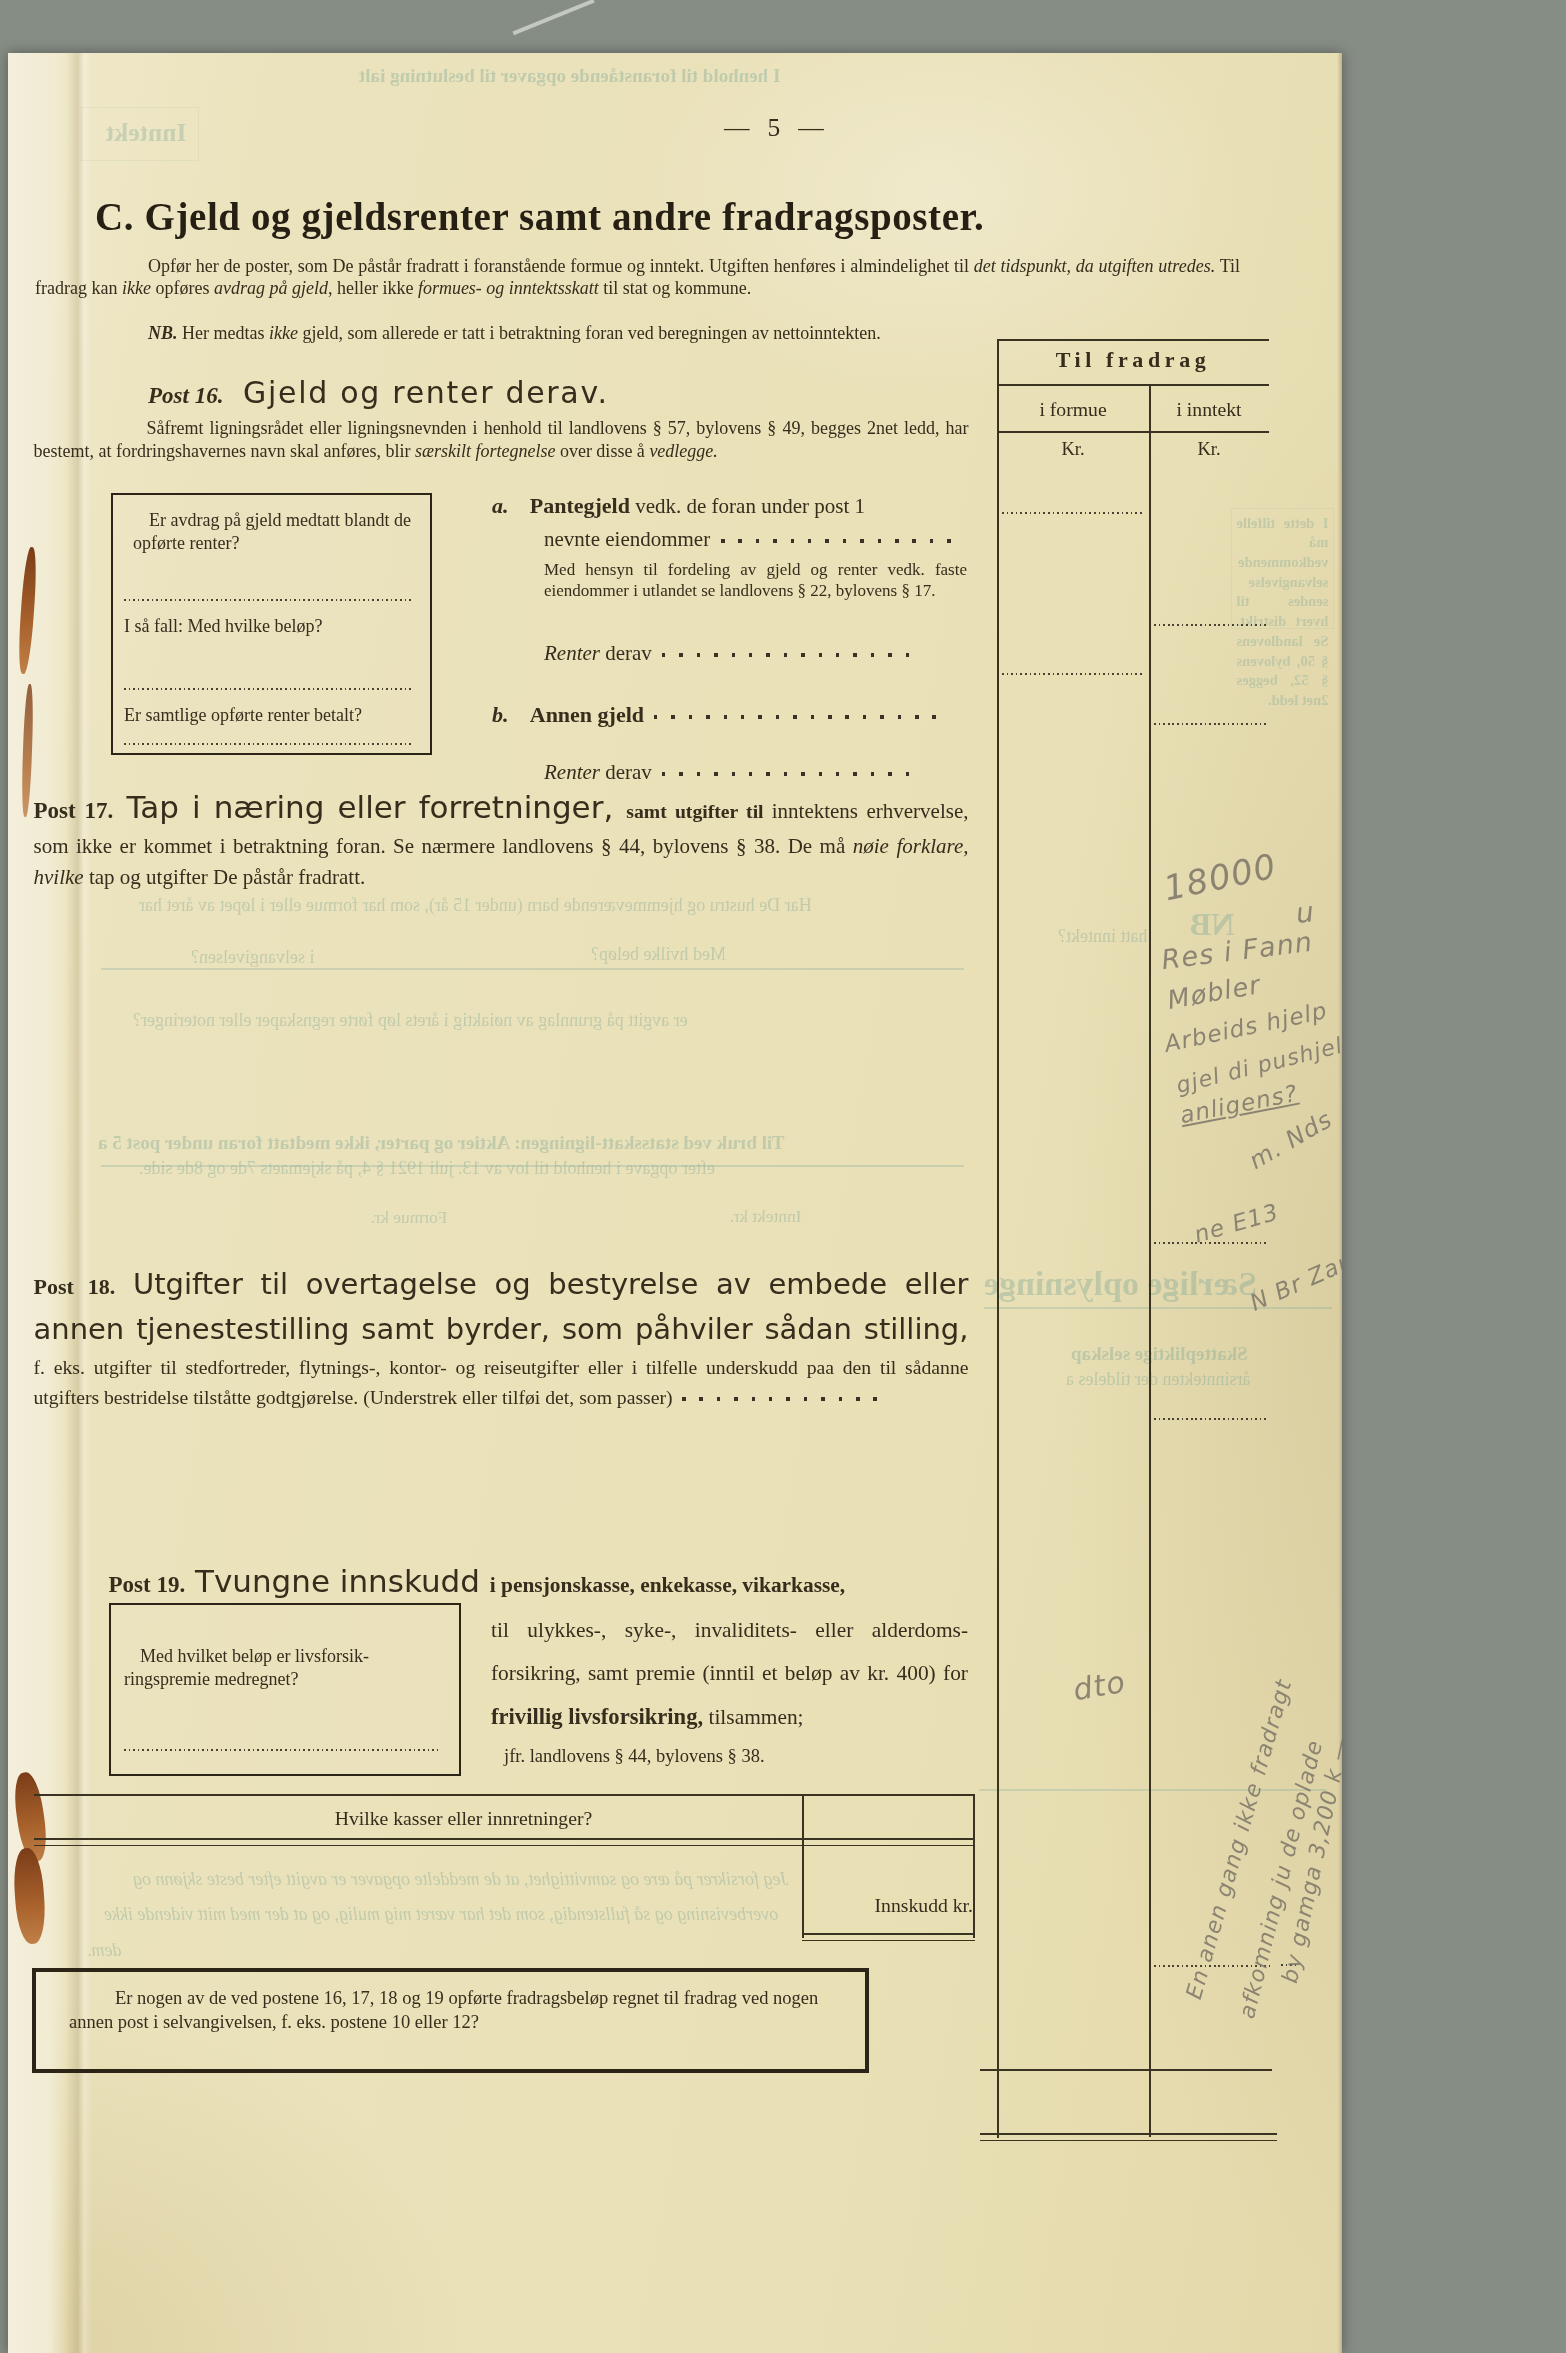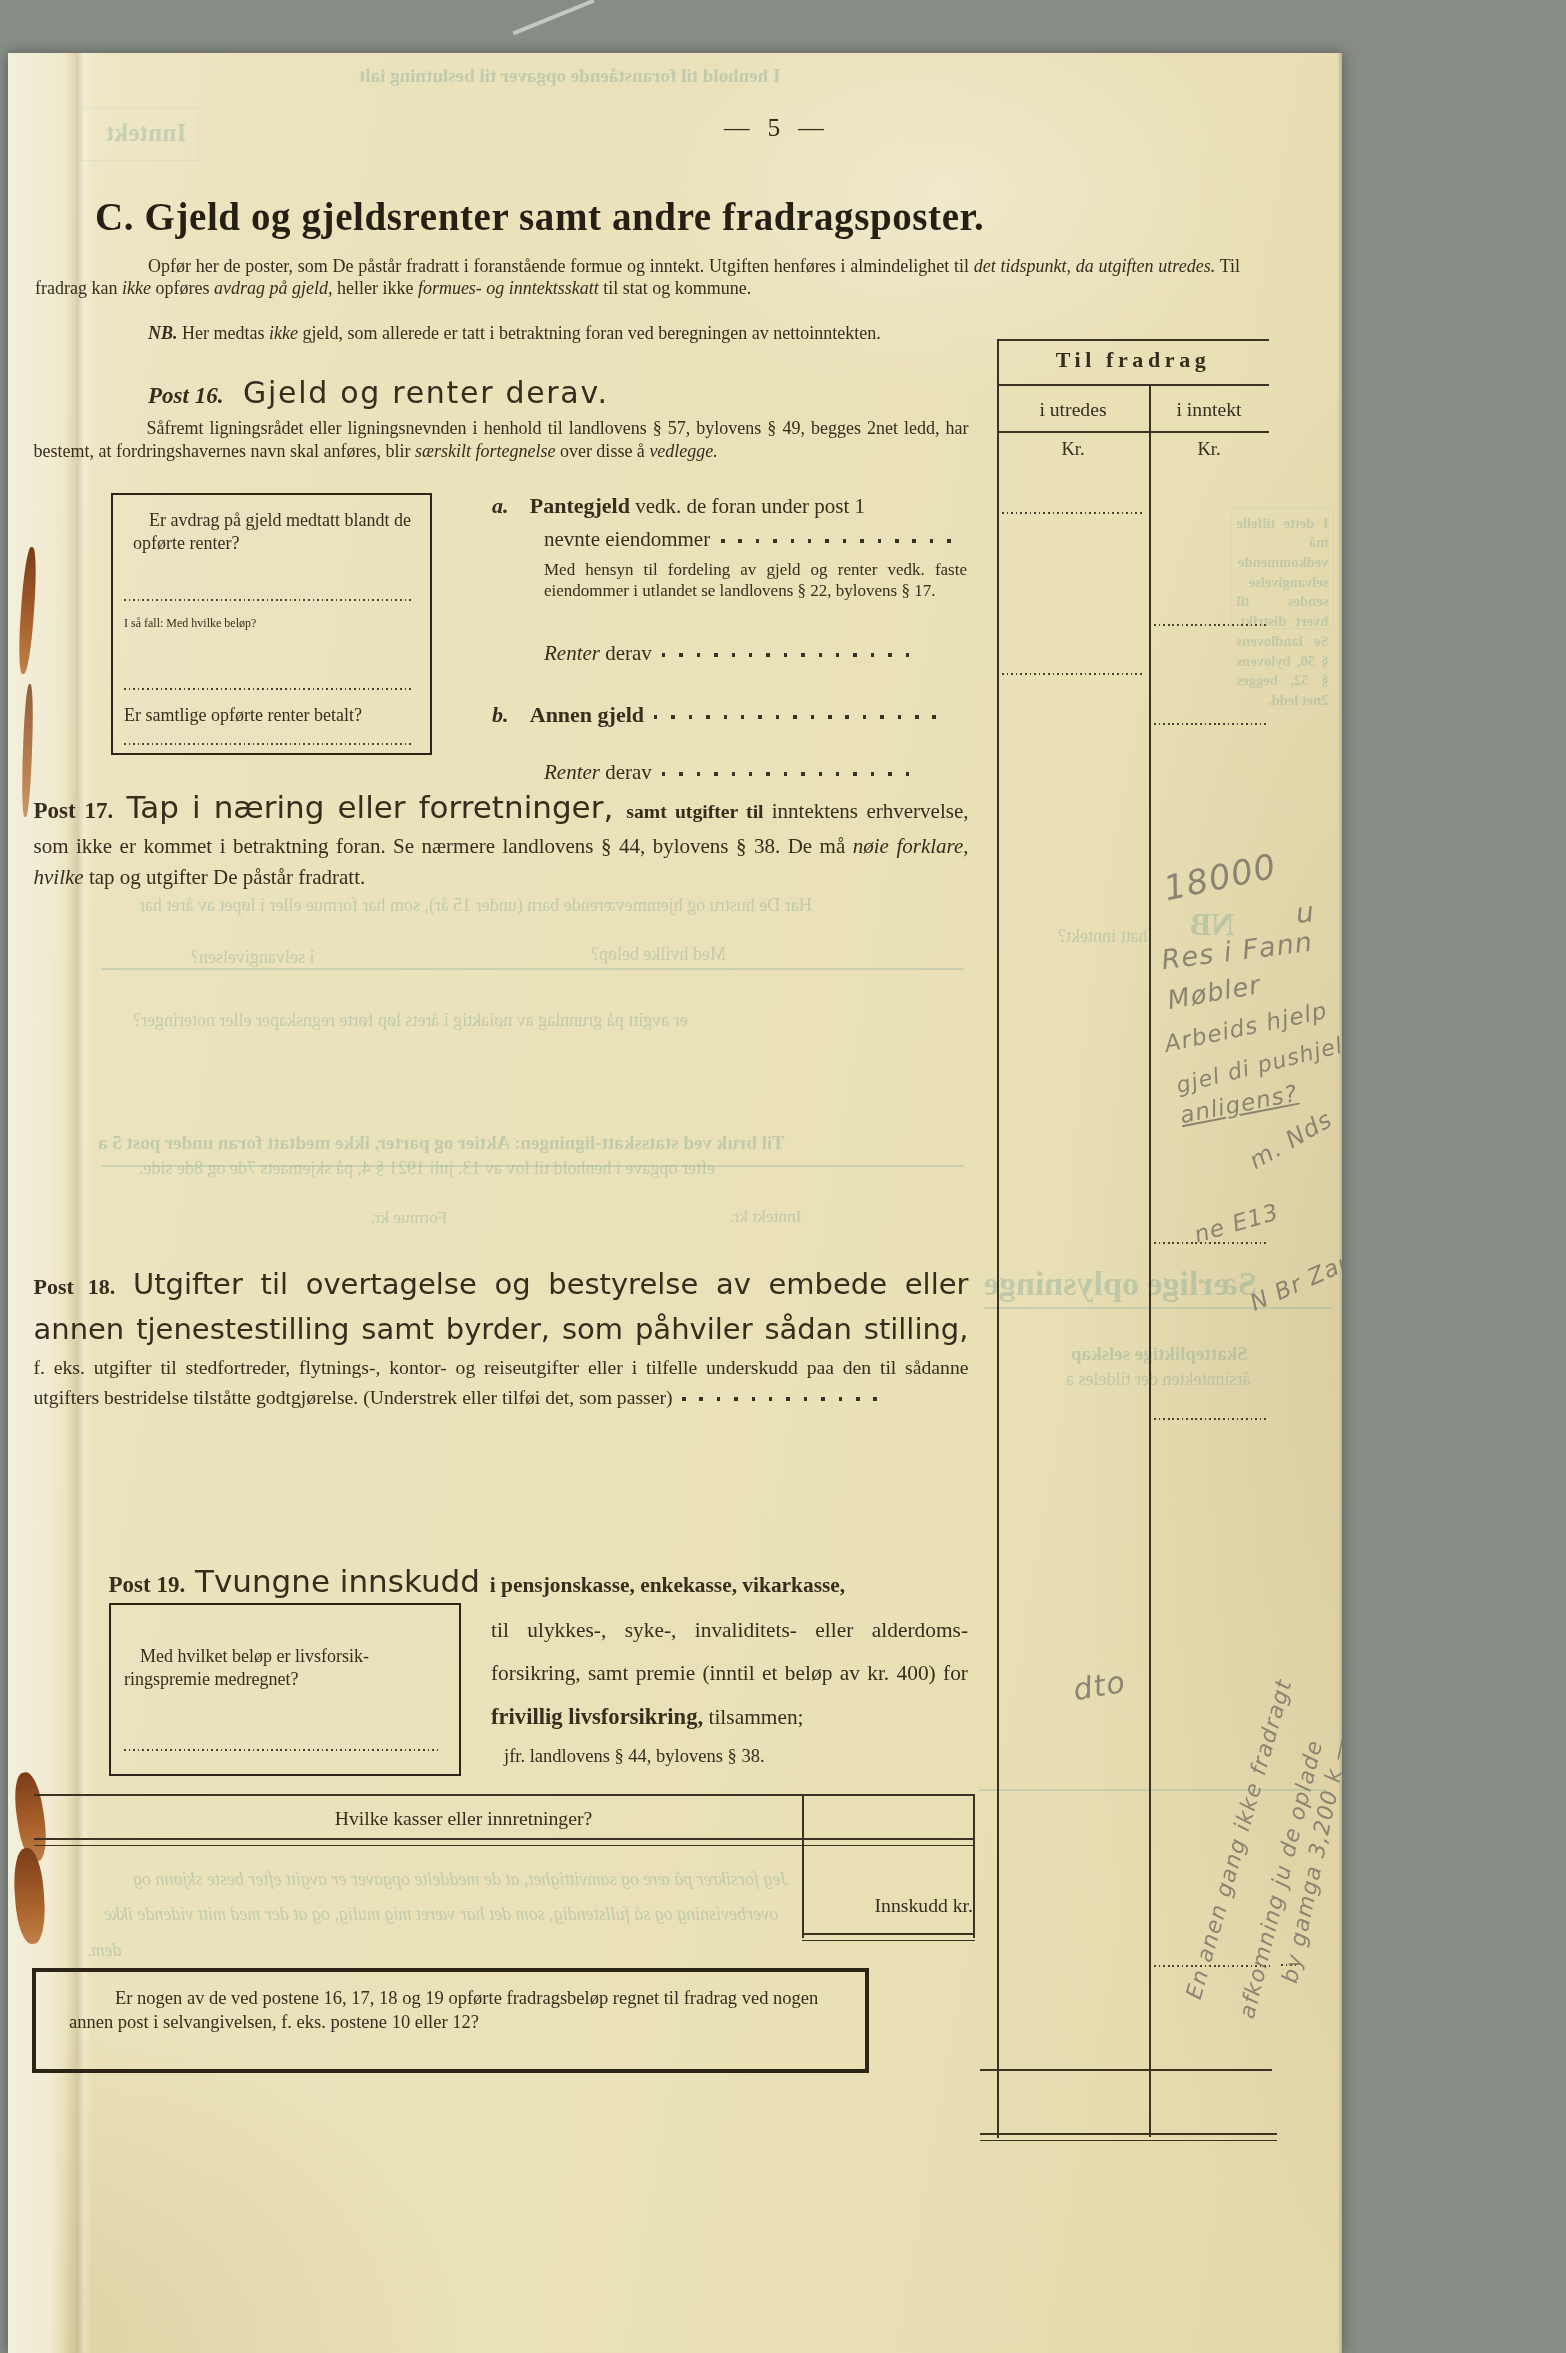--- a/index.html
+++ b/index.html
@@ -95,21 +95,21 @@
     <div class="abs t just" style="left:27px;top:202px;width:1205px;font-size:18px;line-height:22px;text-indent:113px;">
       <span>Opfør her de poster, som De påstår fradratt i foranstående formue og inntekt.  Utgiften henføres i almindelighet til </span><span class="i">det tidspunkt, da utgiften utredes.</span><span>  Til fradrag kan </span><span class="i">ikke</span><span> opføres </span><span class="i">avdrag på gjeld</span><span>, heller ikke </span><span class="i">formues- og inntektsskatt</span><span> til stat og kommune.</span>
     </div>
     <div class="abs t" style="left:140px;top:270px;font-size:18px;">
       <span class="b i">NB.</span><span> Her medtas </span><span class="i">ikke</span><span> gjeld, som allerede er tatt i betraktning foran ved beregningen av nettoinntekten.</span>
     </div>
 
     <div class="abs hline" style="left:989px;top:286px;width:272px;"></div>
     <div class="abs t b" style="left:989px;top:294px;width:272px;text-align:center;font-size:22px;letter-spacing:4.6px;">Til fradrag</div>
     <div class="abs hline" style="left:989px;top:331px;width:272px;height:1.7px;"></div>
-    <div class="abs t" style="left:989px;top:345px;width:152px;text-align:center;font-size:19.7px;">i utredes</div>
+    <div class="abs t" style="left:989px;top:345px;width:152px;text-align:center;font-size:19.7px;">i formue</div>
     <div class="abs t" style="left:1141px;top:345px;width:120px;text-align:center;font-size:19.7px;">i inntekt</div>
     <div class="abs hline" style="left:989px;top:378px;width:272px;height:1.7px;"></div>
     <div class="abs t" style="left:989px;top:386px;width:152px;text-align:center;font-size:18.5px;">Kr.</div>
     <div class="abs t" style="left:1141px;top:386px;width:120px;text-align:center;font-size:18.5px;">Kr.</div>
     <div class="abs vline" style="left:989px;top:286px;height:1799px;"></div>
     <div class="abs vline" style="left:1141px;top:331px;height:1753px;width:1.7px;"></div>
     <div class="abs hline" style="left:972px;top:2016px;width:292px;height:1.7px;"></div>
     <div class="abs double" style="left:972px;top:2080px;width:297px;"></div>
 
     <div class="abs dashline" style="left:994px;top:459px;width:142px;"></div>
@@ -125,21 +125,21 @@
       <span class="t b" style="font-size:23px;font-style:italic;">Post 16.</span>
       <span class="t sans" style="font-size:30px;letter-spacing:1.7px;margin-left:17.4px;">Gjeld og renter derav.</span>
     </div>
     <div class="abs t just" style="left:25.5px;top:364px;width:935px;font-size:18px;line-height:22.6px;text-indent:113px;">
       <span>Såfremt ligningsrådet eller ligningsnevnden i henhold til landlovens § 57, bylovens § 49, begges 2net ledd, har bestemt, at fordringshavernes navn skal anføres, blir </span><span class="i">særskilt fortegnelse</span><span> over disse å </span><span class="i">vedlegge.</span>
     </div>
 
     <div class="abs box" style="left:103px;top:440px;width:317px;height:258px;"></div>
     <div class="abs t" style="left:125px;top:456px;width:278px;font-size:18px;line-height:23px;text-indent:16px;">Er avdrag på gjeld medtatt blandt de opførte renter?</div>
     <div class="abs dashline" style="left:116px;top:546px;width:290px;"></div>
-    <div class="abs t" style="left:116px;top:563px;width:290px;font-size:12px;">I så fall: Med hvilke beløp?</div>
+    <div class="abs t" style="left:116px;top:563px;width:290px;font-size:18px;">I så fall: Med hvilke beløp?</div>
     <div class="abs dashline" style="left:116px;top:635px;width:290px;"></div>
     <div class="abs t" style="left:116px;top:652px;width:290px;font-size:18px;">Er samtlige opførte renter betalt?</div>
     <div class="abs dashline" style="left:116px;top:690px;width:290px;"></div>
 
     <div class="abs t" style="left:484px;top:440px;font-size:21px;">
       <span class="b i" style="font-size:22px;">a.</span>
       <span class="b" style="font-size:22px;margin-left:16px;">Pantegjeld</span><span> vedk. de foran under post 1</span>
     </div>
     <div class="abs t" style="left:536px;top:474px;font-size:21px;">
       <span>nevnte eiendommer</span><span class="dots" style="width:232px;margin-left:10.4px;"></span>

